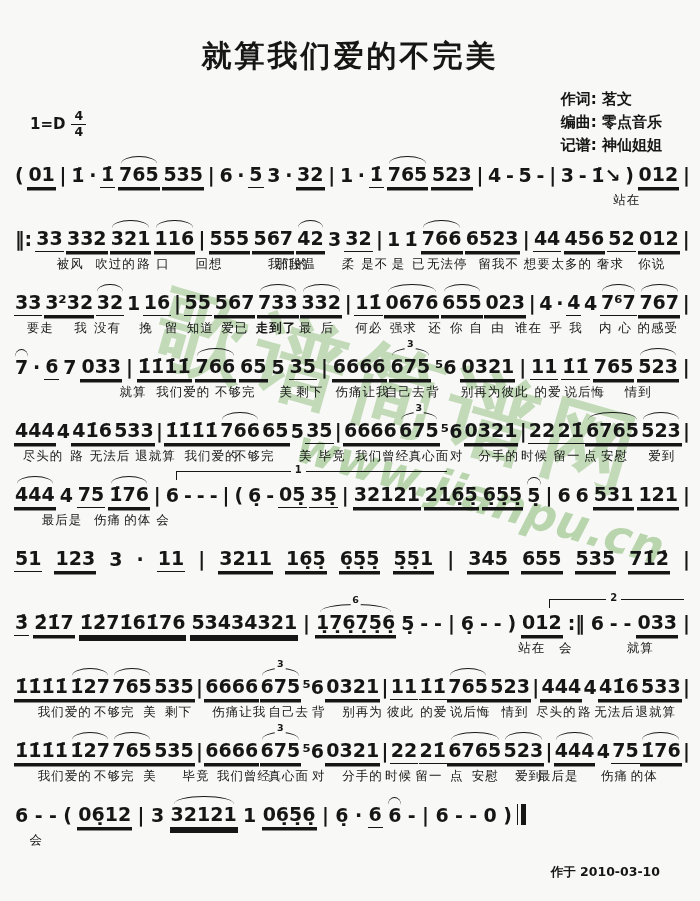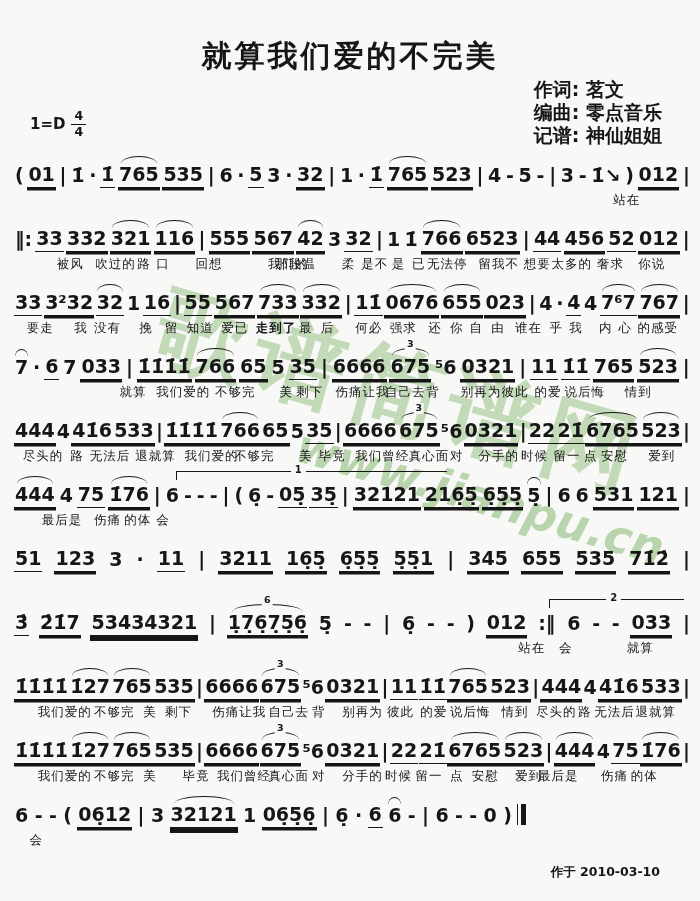--- a/index.html
+++ b/index.html
@@ -10,21 +10,21 @@
   *{box-sizing:border-box;margin:0;padding:0;}
   html,body{background:#e9e9e9;}
   body{font-family:"DejaVu Sans",sans-serif;color:var(--ink);}
   .sheet{position:relative;width:700px;height:901px;background:var(--bg);overflow:hidden;margin:0 auto;}
 
   
   .title{position:absolute;top:36px;left:0;width:100%;text-align:center;
          font-size:30px;font-weight:bold;letter-spacing:3px;z-index:2;}
   .subtitle{position:absolute;top:82px;left:0;width:78%;text-align:center;
             font-size:15px;font-weight:bold;z-index:2;}
-  .credits{position:absolute;top:78px;right:38px;font-size:19px;font-weight:bold;
+  .credits{position:absolute;top:88px;right:38px;font-size:15px;font-weight:bold;
            line-height:23px;text-align:left;z-index:2;}
   .keysig{position:absolute;top:110px;left:30px;font-size:15px;font-weight:bold;z-index:2;
           display:flex;align-items:center;gap:6px;}
   .ts{display:inline-block;text-align:center;font-size:12.5px;line-height:1;font-weight:bold;}
   .ts .top{display:block;border-bottom:1.5px solid var(--ink);padding:0 3px 1px;}
   .ts .bot{display:block;padding-top:1px;}
 
   
   .wm-cn{position:absolute;left:150px;top:330px;font-size:92px;font-weight:bold;
          color:var(--wm);opacity:.42;letter-spacing:8px;transform:rotate(16deg);
@@ -365,20 +365,21 @@
         </div>
         <div class="lyrics"></div>
       </div>
       <div class="line">
         <div class="volta" style="left: 79%; width: 20%;">
           <span class="vnum">2</span>
         </div>
         <div class="notes">
           <span class="tok u1">3̇</span>
           <span class="tok u2">2̇1̇7</span>
+          <span class="tok u3">1̇2̇71̇61̇76</span>
           <span class="tok u3">53434321</span>
           <span class="tok u0 bar">|</span>
           <span class="tok u2 arc" data-n="6">1̣7̣6̣7̣5̣6̣</span>
           <span class="tok u0">5̣</span>
           <span class="tok u0">-</span>
           <span class="tok u0">-</span>
           <span class="tok u0 bar">|</span>
           <span class="tok u0">6̣</span>
           <span class="tok u0">-</span>
           <span class="tok u0">-</span>

